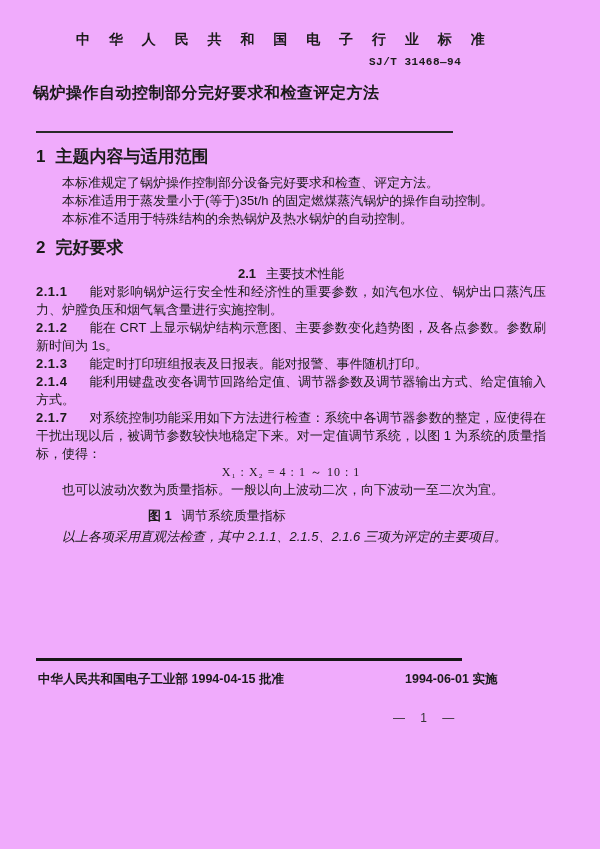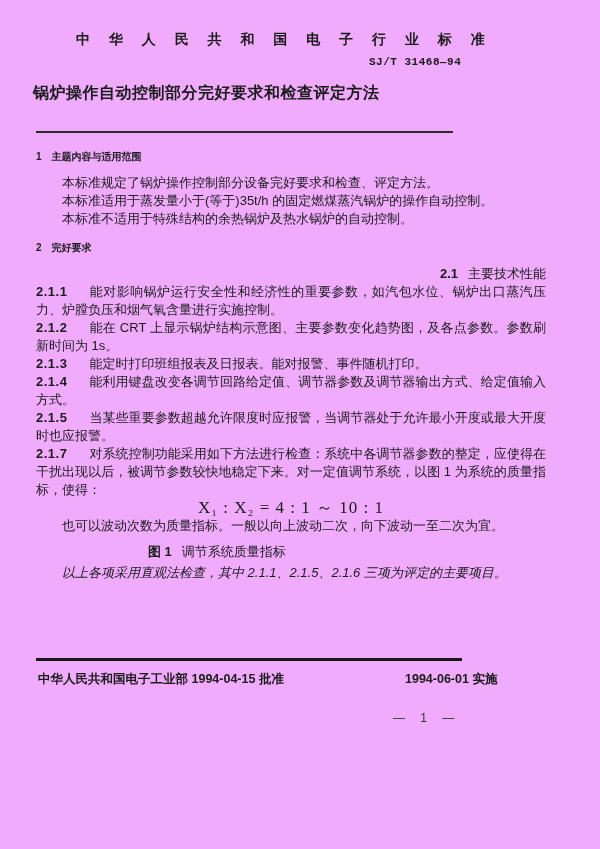--- a/index.html
+++ b/index.html
@@ -27,31 +27,31 @@
     font-size:16px;font-weight:bold;letter-spacing:0.5px;white-space:nowrap;
   }
   .header-rule{
     position:absolute;top:131px;left:36px;width:417px;height:2px;background:#2a2a2a;
   }
   
   .content{
     position:absolute;top:142px;left:36px;width:510px;
     font-size:13px;line-height:18px;text-align:justify;
   }
-  .sec-heading{font-weight:bold;font-size:10px;margin:6px 0 8px;text-align:left;}
+  .sec-heading{font-weight:bold;font-size:17px;margin:6px 0 8px;text-align:left;}
   .sec-heading .h-no{margin-right:10px;}
-  .sub-heading{margin:3px 0 0;text-align:right;}
+  .sub-heading{margin:3px 0 0;text-align:center;}
   .sub-heading .h-no{font-weight:bold;margin-right:10px;}
   .para{margin:0;text-indent:2em;}
   .item{margin:0;}
   .item-no{font-weight:bold;margin-right:22px;letter-spacing:0.5px;}
   .formula{
     margin:0;text-align:center;text-indent:0;
     font-family:"Liberation Serif","DejaVu Serif",serif;
-    font-size:17px;letter-spacing:1px;
+    font-size:12px;letter-spacing:1px;
   }
   .note{margin:0;text-indent:2em;}
   
   .figure-wrap{position:relative;width:240px;height:86px;margin:4px 0 0 99px;}
   .figure-wrap svg{position:absolute;left:0;top:0;}
   .fig-ylabel{
     position:absolute;left:0px;top:5px;
     writing-mode:vertical-rl;
     font-size:9px;letter-spacing:2.5px;color:#222;
   }
@@ -99,21 +99,20 @@
       <span class="h-no">2</span><span>完好要求</span>
     </div>
     <p class="sub-heading">
       <span class="h-no">2.1</span><span>主要技术性能</span>
     </p>
 
     <p class="item"><span class="item-no">2.1.1</span><span>能对影响锅炉运行安全性和经济性的重要参数，如汽包水位、锅炉出口蒸汽压力、炉膛负压和烟气氧含量进行实施控制。</span></p>
     <p class="item"><span class="item-no">2.1.2</span><span>能在 CRT 上显示锅炉结构示意图、主要参数变化趋势图，及各点参数。参数刷新时间为 1s。</span></p>
     <p class="item"><span class="item-no">2.1.3</span><span>能定时打印班组报表及日报表。能对报警、事件随机打印。</span></p>
     <p class="item"><span class="item-no">2.1.4</span><span>能利用键盘改变各调节回路给定值、调节器参数及调节器输出方式、给定值输入方式。</span></p>
-    <p class="item"><span class="item-no">2.1.5</span><span>当某些重要参数超越允许限度时应报警，当调节器处于允许最小开度或最大开度时也应报警。</span></p>
     <p class="item"><span class="item-no">2.1.7</span><span>对系统控制功能采用如下方法进行检查：系统中各调节器参数的整定，应使得在干扰出现以后，被调节参数较快地稳定下来。对一定值调节系统，以图 1 为系统的质量指标，使得：</span></p>
 
     <p class="formula">X₁ : X₂ = 4 : 1 ～ 10 : 1</p>
     <p class="note">也可以波动次数为质量指标。一般以向上波动二次，向下波动一至二次为宜。</p>
 
     <p class="fig-caption">
       <span class="cap-no">图 1</span><span>调节系统质量指标</span>
     </p>
 
     <p class="closing">以上各项采用直观法检查，其中 2.1.1、2.1.5、2.1.6 三项为评定的主要项目。</p>

